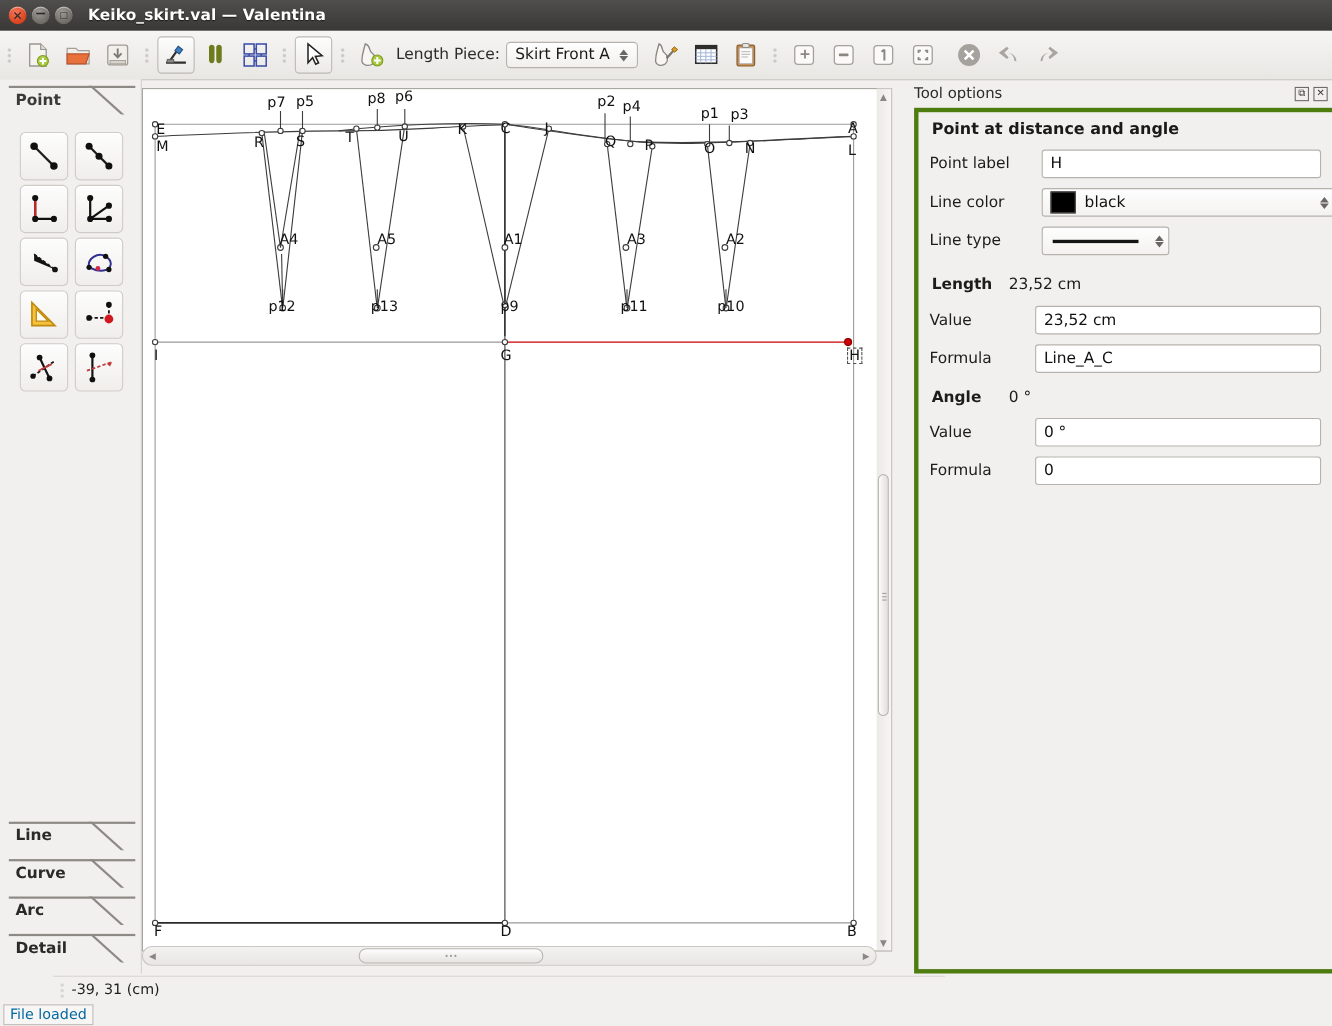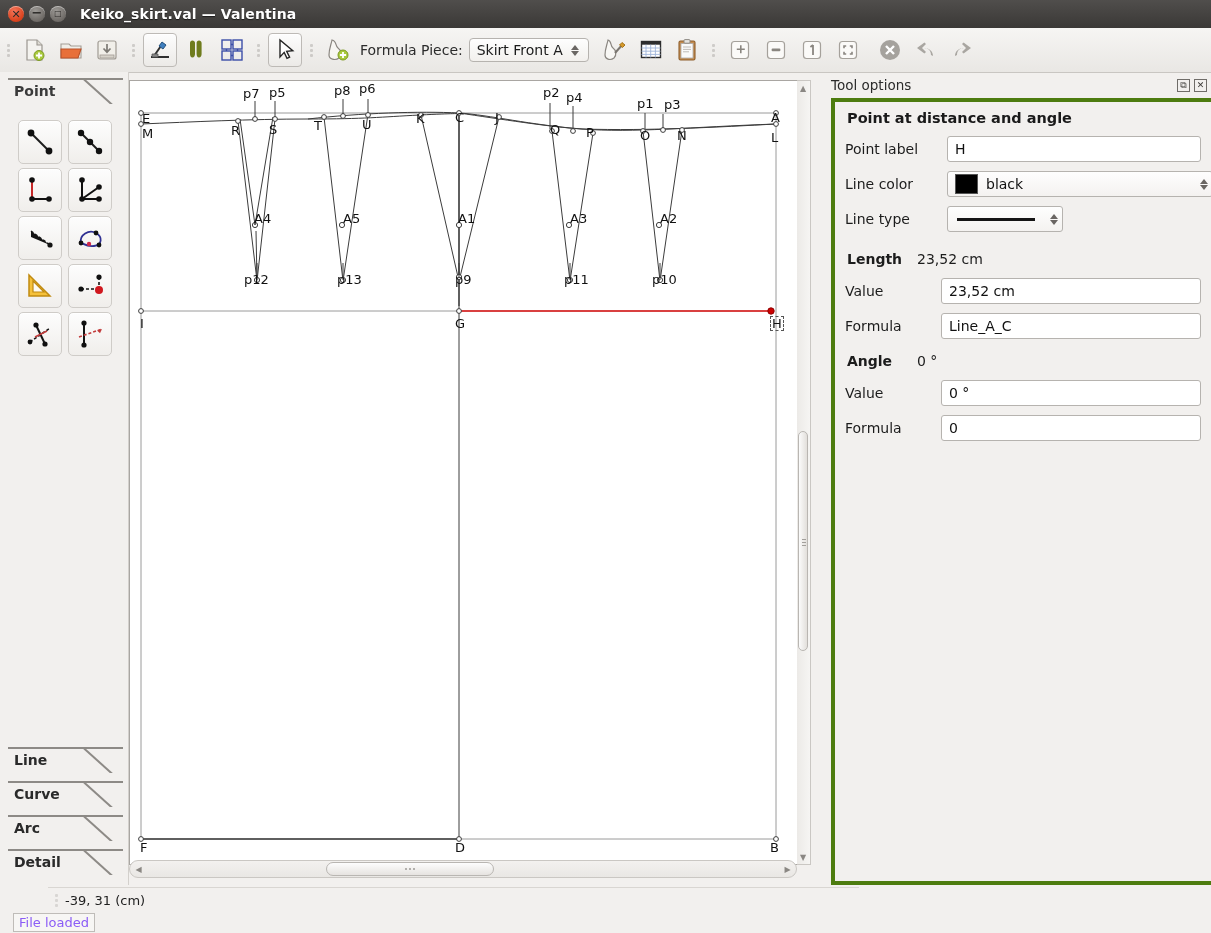--- a/index.html
+++ b/index.html
@@ -124,22 +124,22 @@
   .coords{
     position:absolute;left:0;top:887px;width:811px;height:24px;
     background:#f2f0ee;border-top:1px solid #d9d6d2;
     display:flex;align-items:center;font-size:13px;color:#1e1e1e;margin-left:48px;
   }
   .statusbar{
     position:absolute;left:0;top:911px;width:1211px;height:22px;
     background:#f2f0ee;display:flex;align-items:center;
   }
   .statusbox{
-    margin-left:13px;border:1px solid #bfbcb8;background:#f7f6f4;
-    padding:1px 5px;font-size:13px;color:#8b5cf6;
+    margin-left:3px;border:1px solid #bfbcb8;background:#f7f6f4;
+    padding:1px 5px;font-size:13px;color:#0369a1;
   }
 
   
   .dock{
     position:absolute;left:831px;top:74px;width:378px;height:811px;
   }
   .dock-title{
     height:22px;display:flex;align-items:center;justify-content:space-between;
     font-size:13.5px;color:#2b2b2b;
   }
@@ -276,21 +276,21 @@
       </div>
 
     <div class="tbtn">
       <svg width="26" height="26" viewBox="0 0 26 26">
         <path d="M7 3c5 1 3 6 6 8s4 7 1 10c-4 3-10 1-10-3 0-6 2-10 3-15z" fill="#f7f6f2" stroke="#8a8680" stroke-width="1.2"></path>
         <circle cx="18" cy="18" r="5" fill="#a8c93c" stroke="#7d9a22" stroke-width="1"></circle>
         <path d="M18 14.9v6.2M14.9 18h6.2" stroke="#fff" stroke-width="1.8"></path>
       </svg>
     </div>
 
-    <div class="tb-label">Formula Piece:</div>
+    <div class="tb-label">Length Piece:</div>
 
     <div class="combo" style="width:120px">
       <span>Skirt Front A</span>
       <span class="spin">
         <i class="ar up"></i>
           <i class="ar dn"></i>
       </span>
     </div>
 
     <div style="width:8px"></div>

